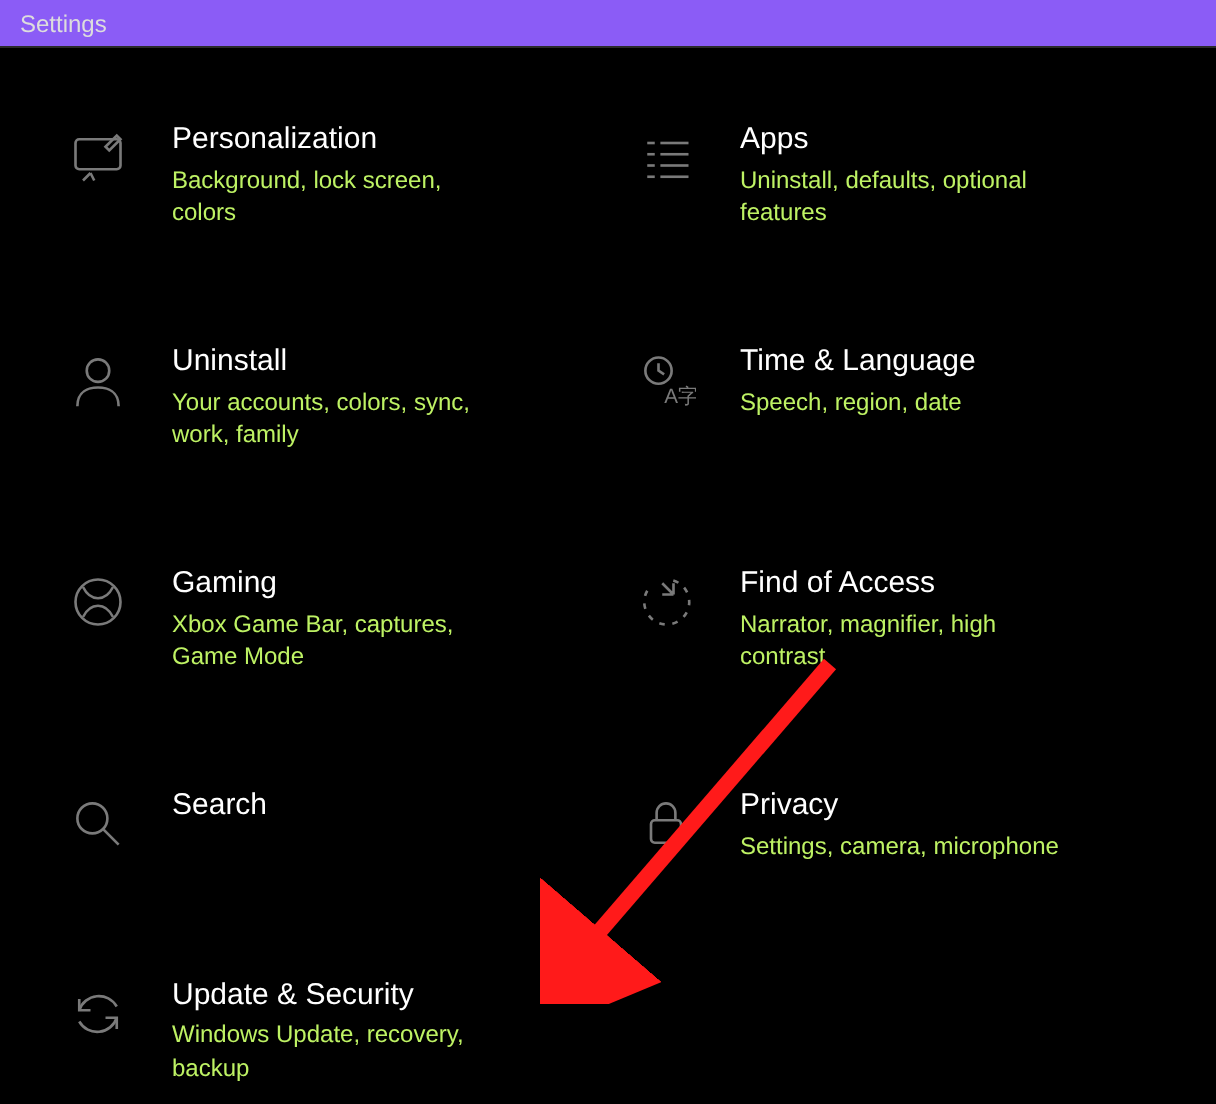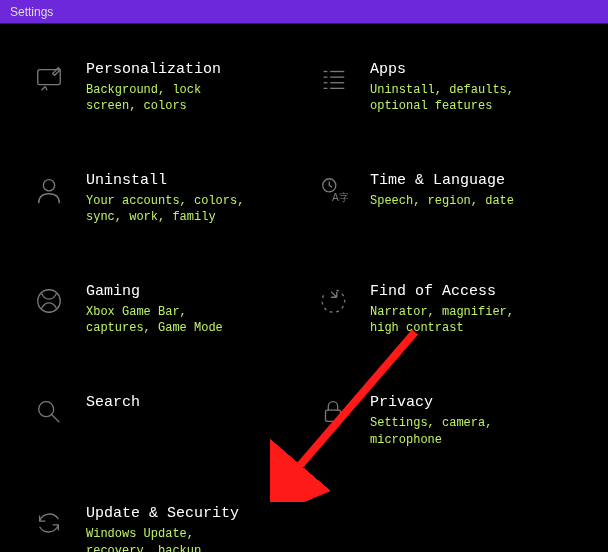--- a/index.html
+++ b/index.html
@@ -7,21 +7,21 @@
     width: 608px;
     height: 552px;
     background: #000;
     font-family: "Segoe UI", Tahoma, sans-serif;
     color: #fff;
     overflow: hidden;
     position: relative;
   }
   .titlebar {
     height: 24px;
-    background: #6d28d9;
+    background: #8b5cf6;
     display: flex;
     align-items: center;
     padding-left: 10px;
     font-size: 12px;
     color: #ddd;
     border-bottom: 1px solid #2a2a2a;
   }
   .grid {
     display: grid;
     grid-template-columns: 1fr 1fr;
@@ -39,21 +39,21 @@
   .icon {
     width: 34px;
     height: 34px;
     flex-shrink: 0;
     display: flex;
     align-items: center;
     color: #7a7a7a;
     margin-top: 2px;
   }
   .icon svg { width: 30px; height: 30px; stroke: #7a7a7a; fill: none; stroke-width: 1.4; }
-  .textcol { flex: 1; font-family: Liberation Mono, monospace; }
+  .textcol { flex: 1; }
   .title {
     font-size: 15px;
     color: #fff;
     line-height: 1.3;
   }
   .subtitle {
     font-size: 12px;
     color: #bef264;
     line-height: 1.4;
     margin-top: 2px;

